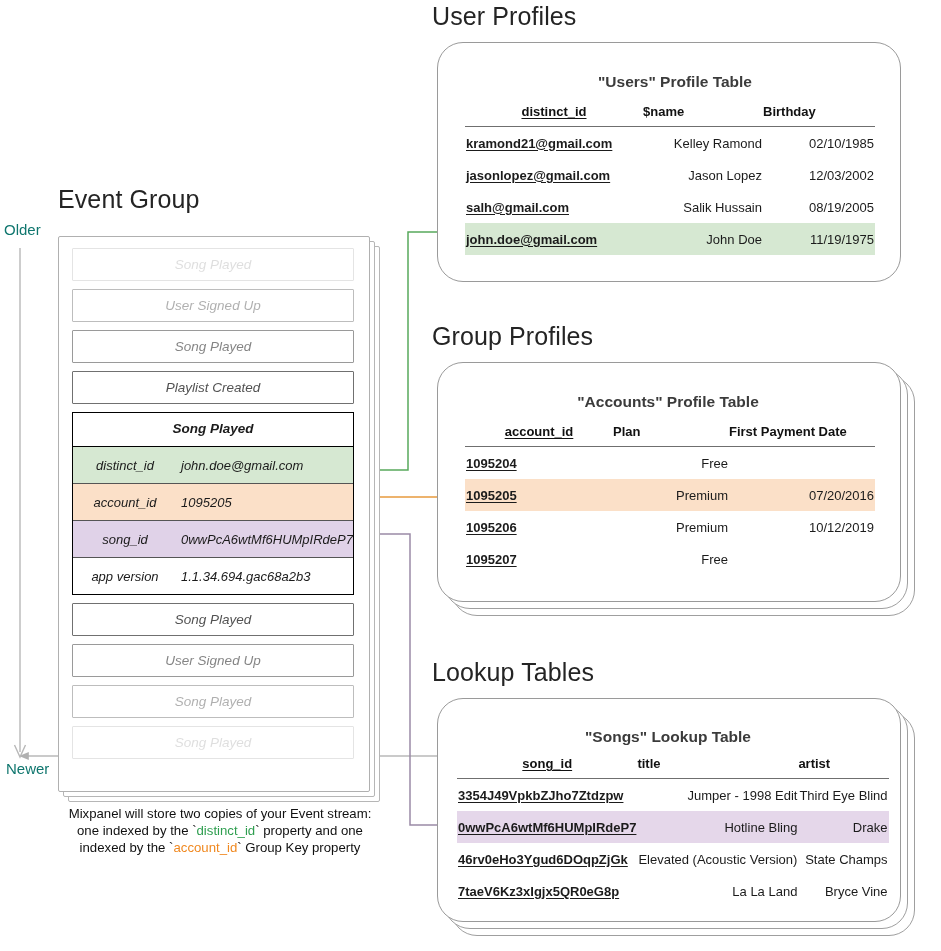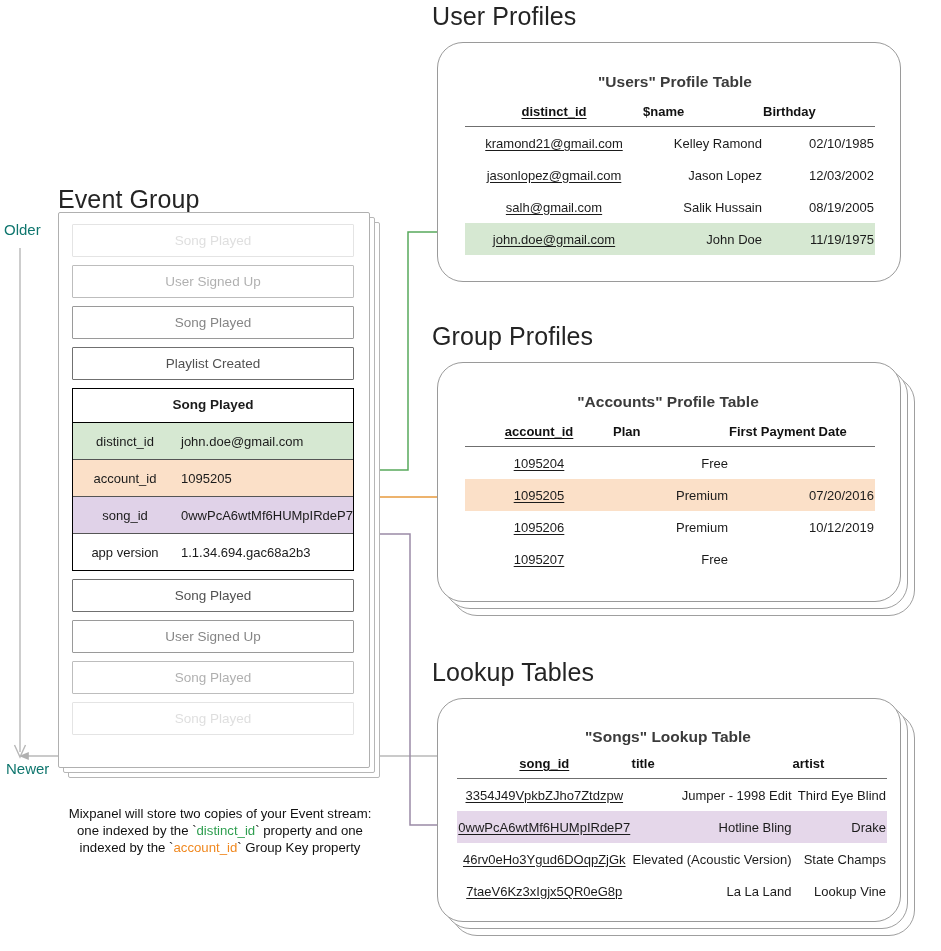--- a/index.html
+++ b/index.html
@@ -23,21 +23,21 @@
     letter-spacing:.1px;
     white-space:nowrap;
   }
 
   
   #timeline-older,#timeline-newer{
     position:absolute;font-size:15px;color:#0f766e;white-space:nowrap;
   }
 
   
-  #event-stream-wrap{position:absolute;left:58px;top:212px;width:326px;height:566px;}
+  #event-stream-wrap{position:absolute;left:58px;top:236px;width:326px;height:566px;font-style:italic;}
   .stack-layer{
     position:absolute;border:1.4px solid #b6b6b6;background:#ffffff;border-radius:2px;
   }
   #es-shadow2{left:10px;top:10px;width:310px;height:554px;}
   #es-shadow1{left:5px;top:5px;width:310px;height:554px;}
   #es-main{left:0;top:0;width:310px;height:554px;border-color:#b0b0b0;}
   #event-list{position:absolute;left:14px;top:12px;width:282px;}
   .event-box{
     box-sizing:border-box;
     height:33px;line-height:31px;
@@ -105,21 +105,21 @@
     font-size:13px;font-weight:700;color:#111;
     padding:0 0 7px 0;
     white-space:nowrap;
   }
   .dtable th.k{text-align:center;}
   .dtable th.k span{text-decoration:underline;text-underline-offset:2px;}
   .dtable th.l{text-align:left;}
   .dtable td{
     font-size:13px;color:#1b1b1b;height:30px;white-space:nowrap;
   }
-  .dtable td.k{text-align:center;}
+  .dtable td.k{text-align:left;font-weight:bold;}
   .dtable td.k span{text-decoration:underline;text-underline-offset:2px;}
   .dtable td.l{text-align:right;}
   .hdr-rule td{border-bottom:1.3px solid #6f6f6f;height:0;padding:0;}
   tr.hl-green td{background:#d6e8d2;}
   tr.hl-orange td{background:#fbe0c8;}
   tr.hl-purple td{background:#e5d7ea;}
 
   
   #connectors{position:absolute;left:0;top:0;width:941px;height:951px;pointer-events:none;}
 </style>
@@ -340,17 +340,17 @@
         <td class="l">Drake</td>
       </tr>
       <tr>
         <td class="k"><span>46rv0eHo3Ygud6DOqpZjGk</span></td>
         <td class="l">Elevated (Acoustic Version)</td>
         <td class="l">State Champs</td>
       </tr>
       <tr>
         <td class="k"><span>7taeV6Kz3xIgjx5QR0eG8p</span></td>
         <td class="l">La La Land</td>
-        <td class="l">Lookup Vine</td>
+        <td class="l">Bryce Vine</td>
       </tr>
     </tbody>
   </table>
 </div>
 
 </body></html>

